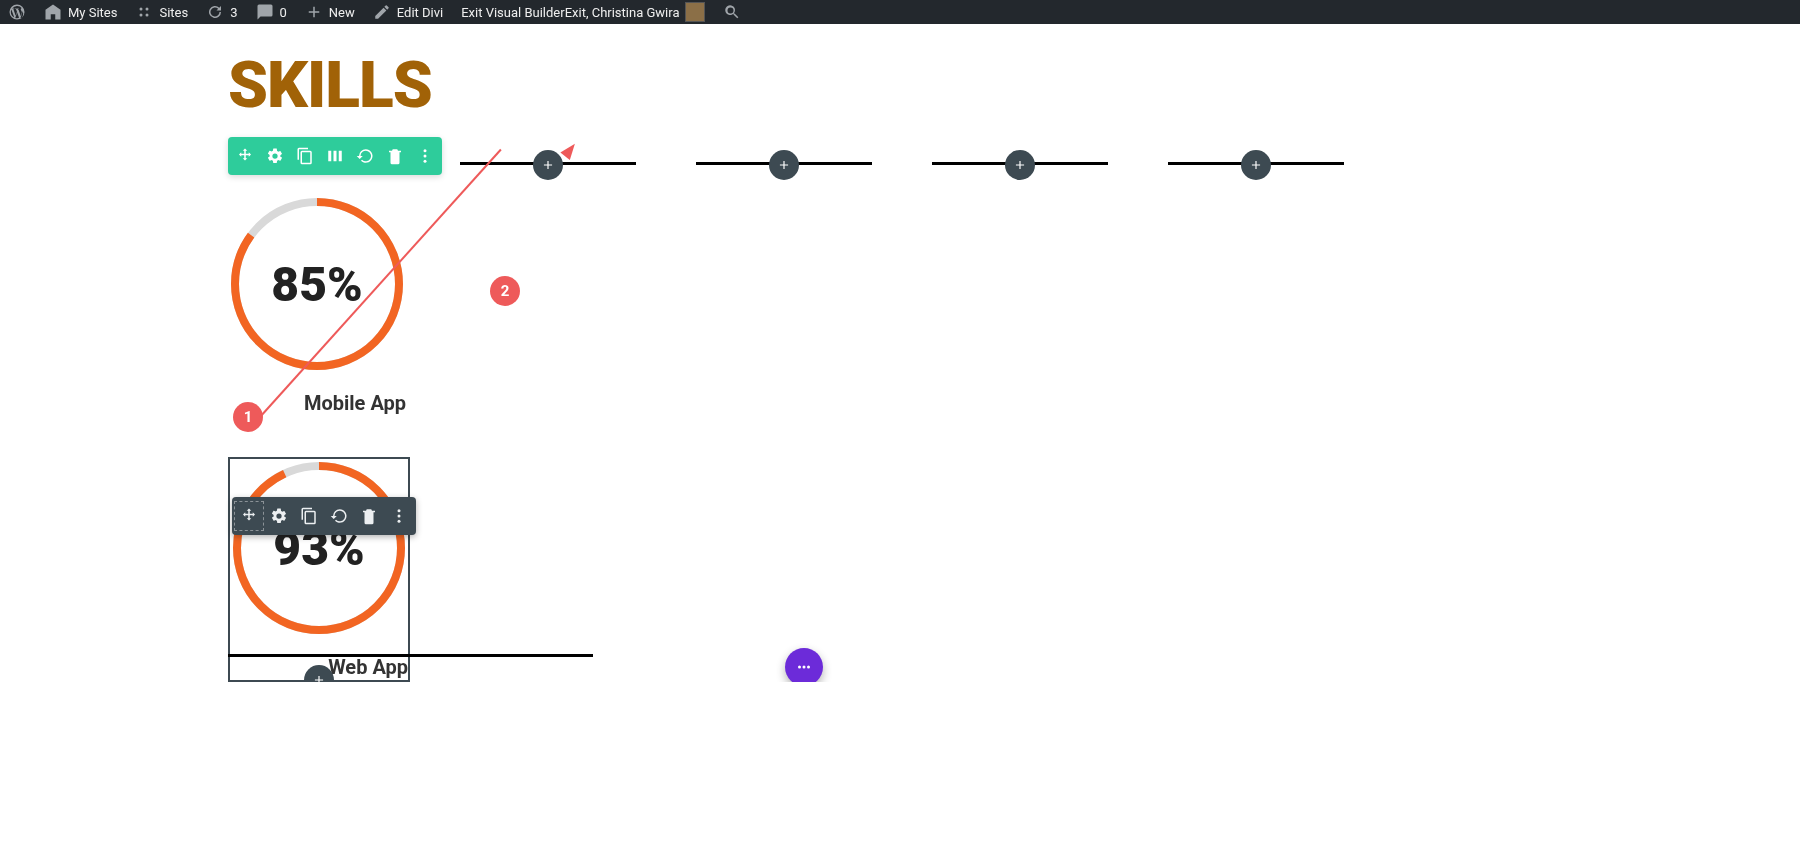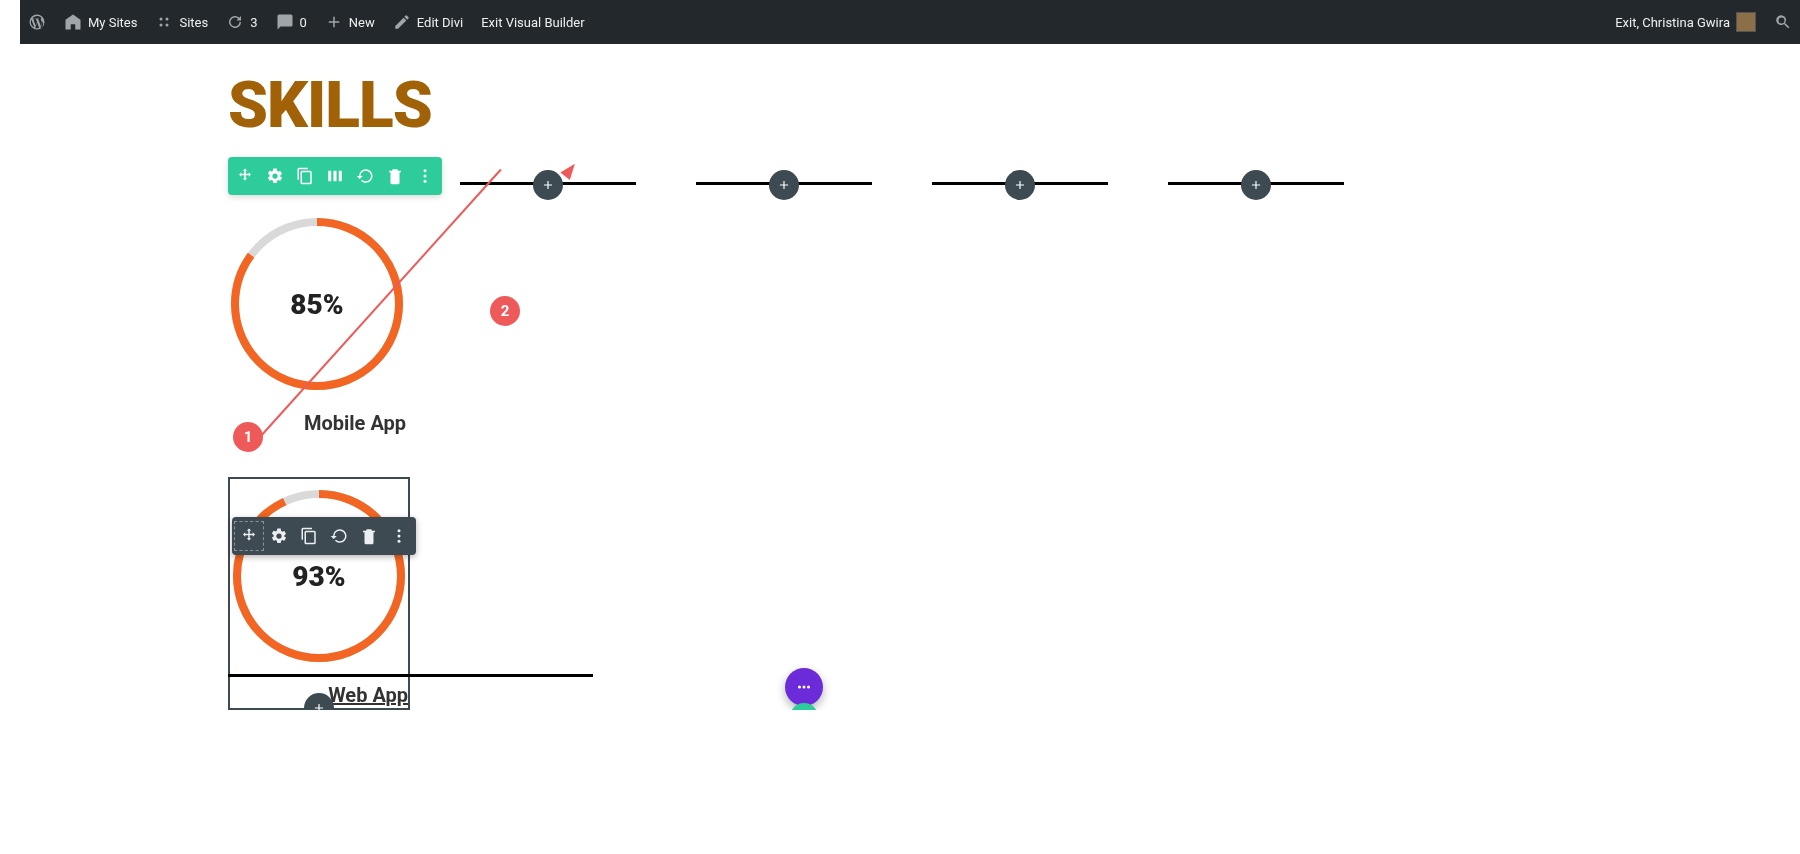--- a/index.html
+++ b/index.html
@@ -1,18 +1,18 @@
 <!DOCTYPE html>
 <html><head>
 <meta charset="utf-8">
 <style>
   html,body{margin:0;padding:0;background:#fff;font-family:-apple-system,BlinkMacSystemFont,"Segoe UI",Roboto,sans-serif;width:1800px;}
 
   
-  .admin-bar{background:#23282d;color:#eee;font-size:13px;height:44px;display:flex;align-items:center;justify-content:space-between;padding:0 8px;margin-left:20px;}
+  .admin-bar{background:#23282d;color:#eee;font-size:13px;height:24px;display:flex;align-items:center;justify-content:flex-start;padding:0 8px;}
   .admin-bar .left,.admin-bar .right{display:flex;align-items:center;gap:18px;}
   .admin-bar .item{display:flex;align-items:center;gap:6px;}
   .admin-bar svg{width:18px;height:18px;fill:#a0a5aa;}
   .admin-bar .avatar{width:18px;height:18px;background:#8b6f47;border:1px solid #555;}
 
   
   .canvas{position:relative;width:1560px;margin:0 auto;margin-left:228px;}
 
   .heading{font-weight:900;font-size:64px;letter-spacing:-1px;color:#a16207;margin-top:24px;margin-bottom:14px;}
 
@@ -22,25 +22,25 @@
   .gray-tb{background:#3d4a52;box-shadow:0 2px 6px rgba(0,0,0,.3);position:absolute;top:38px;left:0;}
   .toolbar button{background:transparent;border:none;width:30px;height:30px;display:flex;align-items:center;justify-content:center;cursor:pointer;padding:0;}
   .toolbar svg{width:18px;height:18px;fill:#fff;}
   .gray-tb .drag-handle{border:1px dashed rgba(255,255,255,.4);}
   .gray-tb svg{fill:#eceff1;}
 
   
   .circle-wrap{position:relative;width:178px;margin-top:8px;}
   .ring{position:relative;width:178px;height:178px;}
   .ring svg{transform:rotate(-90deg);}
-  .pct{position:absolute;top:50%;left:50%;transform:translate(-50%,-50%);font-weight:900;font-size:28px;color:#222;}
+  .pct{position:absolute;top:50%;left:50%;transform:translate(-50%,-50%);font-weight:900;font-size:48px;color:#222;}
   .caption{text-align:right;margin-top:18px;font-weight:700;font-size:20px;color:#333;}
 
   .module2{position:relative;margin-top:42px;border:2px solid #3d4a52;padding-top:0;width:178px;}
-  .module2 .caption{margin-bottom:1px;text-decoration:underline;}
+  .module2 .caption{margin-bottom:1px;}
 
   
   .columns{position:absolute;top:88px;left:232px;display:flex;gap:60px;}
   .col{width:176px;position:relative;border-top:3px solid #000;margin-top:26px;}
   .addbtn{position:absolute;top:-15px;left:50%;transform:translateX(-50%);width:30px;height:30px;border-radius:50%;background:#3d4a52;display:flex;align-items:center;justify-content:center;cursor:pointer;}
   .addbtn svg{width:14px;height:14px;fill:#fff;}
 
   
   .callout{position:absolute;width:30px;height:30px;border-radius:50%;background:#ee5a5a;color:#fff;font-weight:700;display:flex;align-items:center;justify-content:center;font-size:15px;}
   .arrow-line{position:absolute;background:#ee5a5a;height:2px;transform-origin:left center;}
@@ -206,21 +206,21 @@
           </svg>
         </button>
       <button>
           <svg viewBox="0 0 24 24">
             <circle cx="12" cy="5" r="2"></circle>
             <circle cx="12" cy="12" r="2"></circle>
             <circle cx="12" cy="19" r="2"></circle>
           </svg>
         </button>
     </div>
-    <div class="ring" style="margin-top:8px;">
+    <div class="ring" style="margin-top:0;">
       <svg width="178" height="178">
         <circle cx="89" cy="89" r="82" fill="none" stroke="#d9d9d9" stroke-width="8"></circle>
         <circle cx="89" cy="89" r="82" fill="none" stroke="#f26522" stroke-width="8" stroke-dasharray="515" stroke-dashoffset="36"></circle>
       </svg>
       <div class="pct">93%</div>
     </div>
     <div class="caption">Web App</div>
     <div class="addbtn" style="top:auto;bottom:-15px;">
       <svg viewBox="0 0 24 24">
           <path d="M11 5h2v14h-2zM5 11h14v2H5z"></path>

